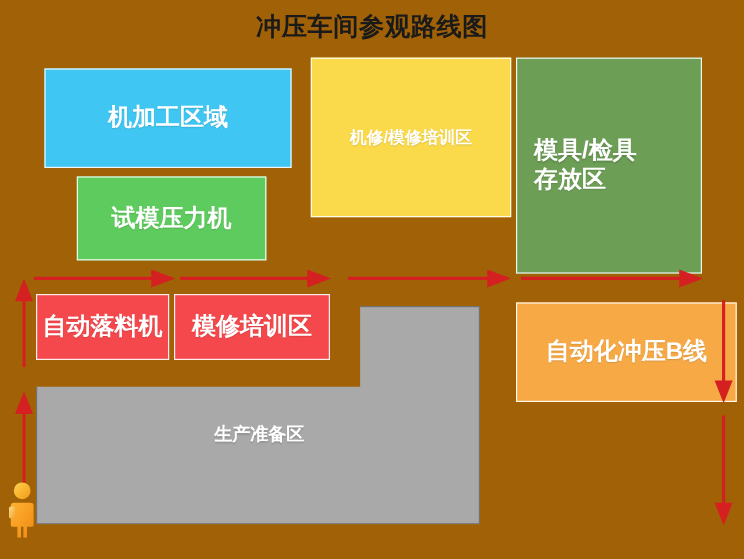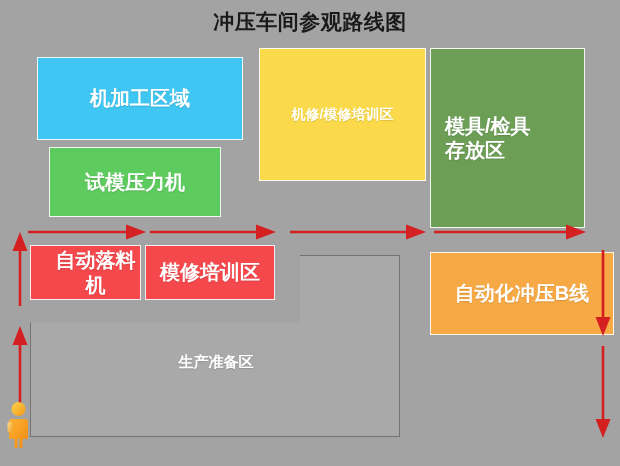--- a/index.html
+++ b/index.html
@@ -7,21 +7,21 @@
     padding: 0;
     background: #ffffff;
   }
   body {
     font-family: "Liberation Sans", "DejaVu Sans", sans-serif;
   }
   #canvas {
     position: relative;
     width: 620px;
     height: 466px;
-    background: #a3a3a3;
+    background: #a16207;
     overflow: hidden;
   }
   .title {
     position: absolute;
     left: 0;
     top: 8px;
     width: 620px;
     text-align: center;
     font-size: 21px;
     font-weight: bold;
@@ -43,39 +43,38 @@
     border: 1px solid rgba(255,255,255,0.9);
   }
   .zone-label { pointer-events: none; white-space: pre-line; }
 
   
   #zone-machining {
     left: 37px; top: 57px; width: 206px; height: 83px;
     background: #3fc6f2;
   }
   #zone-tryout-press {
-    left: 49px; top: 147px; width: 172px; height: 70px;
+    left: 64px; top: 147px; width: 158px; height: 70px;
     background: #5ecb5e;
   }
   #zone-maintenance-training {
     left: 259px; top: 48px; width: 167px; height: 133px;
     background: #fada4a;
     font-size: 14px;
   }
   #zone-die-storage {
     left: 430px; top: 48px; width: 155px; height: 180px;
     background: #6c9e55;
     justify-content: flex-start;
     padding-left: 14px;
     text-align: left;
   }
   #zone-blanking {
     left: 30px; top: 245px; width: 111px; height: 55px;
     background: #f4484c;
-    padding-left: 20px;
   }
   #zone-sheet-flipper {
     left: 145px; top: 245px; width: 130px; height: 55px;
     background: #f4484c;
   }
   #zone-line-b {
     left: 430px; top: 252px; width: 184px; height: 83px;
     background: #f6a945;
   }
   #zone-line-a {

